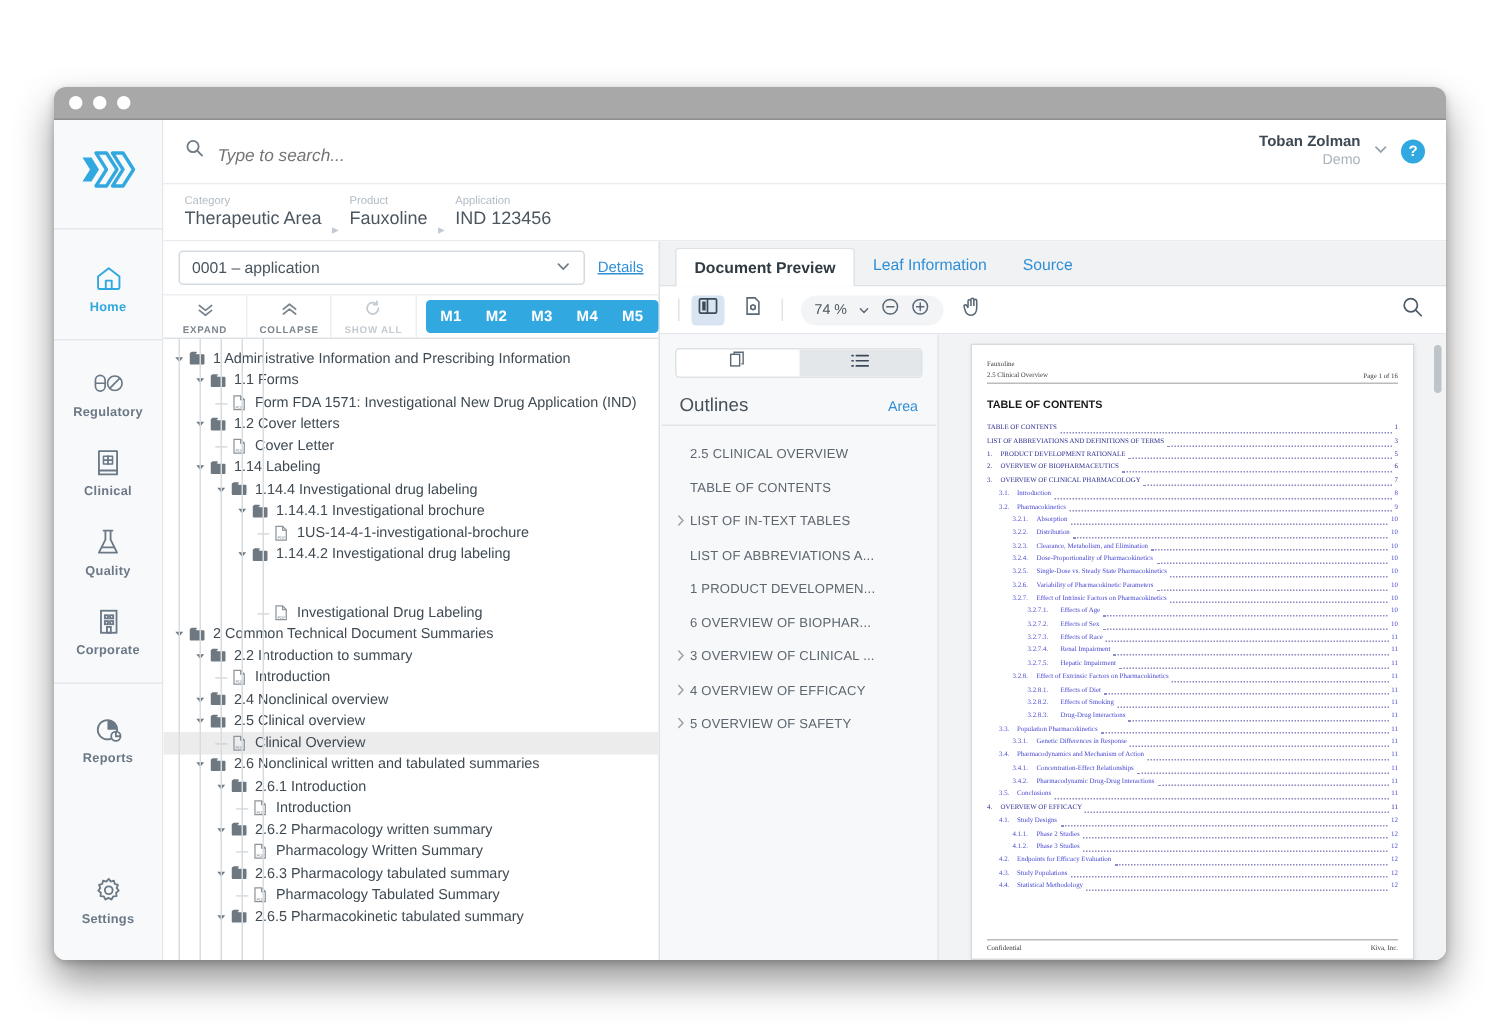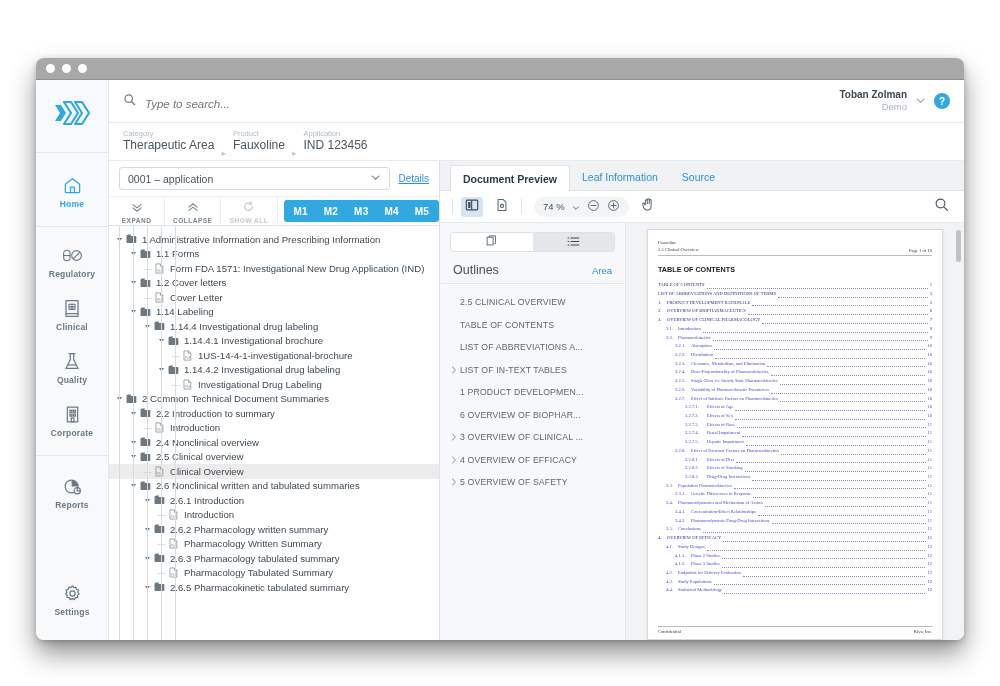--- a/index.html
+++ b/index.html
@@ -671,21 +671,21 @@
                   </svg>
                 </span>
                 <span class="ticon">
                   <svg width="11" height="10" viewBox="0 0 13 11" fill="#6e7880">
                     <path d="M0.6 1.6 a.8.8 0 0 1 .8-.8 h3.2 l1.3 1.3 h5.5 a.8.8 0 0 1 .8.8 v6.5 a.8.8 0 0 1-.8.8 H1.4 a.8.8 0 0 1-.8-.8 Z"></path>
                     <rect x="1.6" y="0.2" width="4.6" height="1.2" rx=".5"></rect>
                   </svg>
                 </span>
                 <span class="tlabel">1.14.4.2 Investigational drug labeling</span>
               </div>
-              <div class="trow" style="padding-left: 62px;">
+              <div class="trow" style="padding-left: 62px; margin-top: 24px;">
                 <span class="tleafdash">—</span>
                 <span class="ticon">
                   <svg width="9" height="11" viewBox="0 0 11 13" fill="none" stroke="#8c949b" stroke-width="1">
                     <path d="M1.2 .9 h5.4 l3 3 v8.2 h-8.4 Z"></path>
                     <path d="M6.6 .9 v3 h3"></path>
                     <text x="2.4" y="11.4" font-size="3.4" fill="#8c949b" stroke="none" font-family="Liberation Sans">PDF</text>
                   </svg>
                 </span>
                 <span class="tlabel">Investigational Drug Labeling</span>
               </div>
@@ -980,30 +980,30 @@
               <div class="olist" id="outline-host">
                   <div class="oitem">
                     <span class="ocaret"></span>
                     <span>2.5 CLINICAL OVERVIEW</span>
                   </div>
                   <div class="oitem">
                     <span class="ocaret"></span>
                     <span>TABLE OF CONTENTS</span>
                   </div>
                   <div class="oitem">
-                    <span class="ocaret"></span>
-                    <span>LIST OF ABBREVIATIONS A...</span>
-                  </div>
-                  <div class="oitem">
                     <span class="ocaret">
                       <svg width="6" height="8" viewBox="0 0 7 9" fill="none" stroke="#9aa3ab" stroke-width="1.2" stroke-linecap="round">
                         <path d="M1.8 1 L5 4.5 L1.8 8"></path>
                       </svg>
                     </span>
                     <span>LIST OF IN-TEXT TABLES</span>
+                  </div>
+                  <div class="oitem">
+                    <span class="ocaret"></span>
+                    <span>LIST OF ABBREVIATIONS A...</span>
                   </div>
                   <div class="oitem">
                     <span class="ocaret"></span>
                     <span>1 PRODUCT DEVELOPMEN...</span>
                   </div>
                   <div class="oitem">
                     <span class="ocaret"></span>
                     <span>6 OVERVIEW OF BIOPHAR...</span>
                   </div>
                   <div class="oitem">

